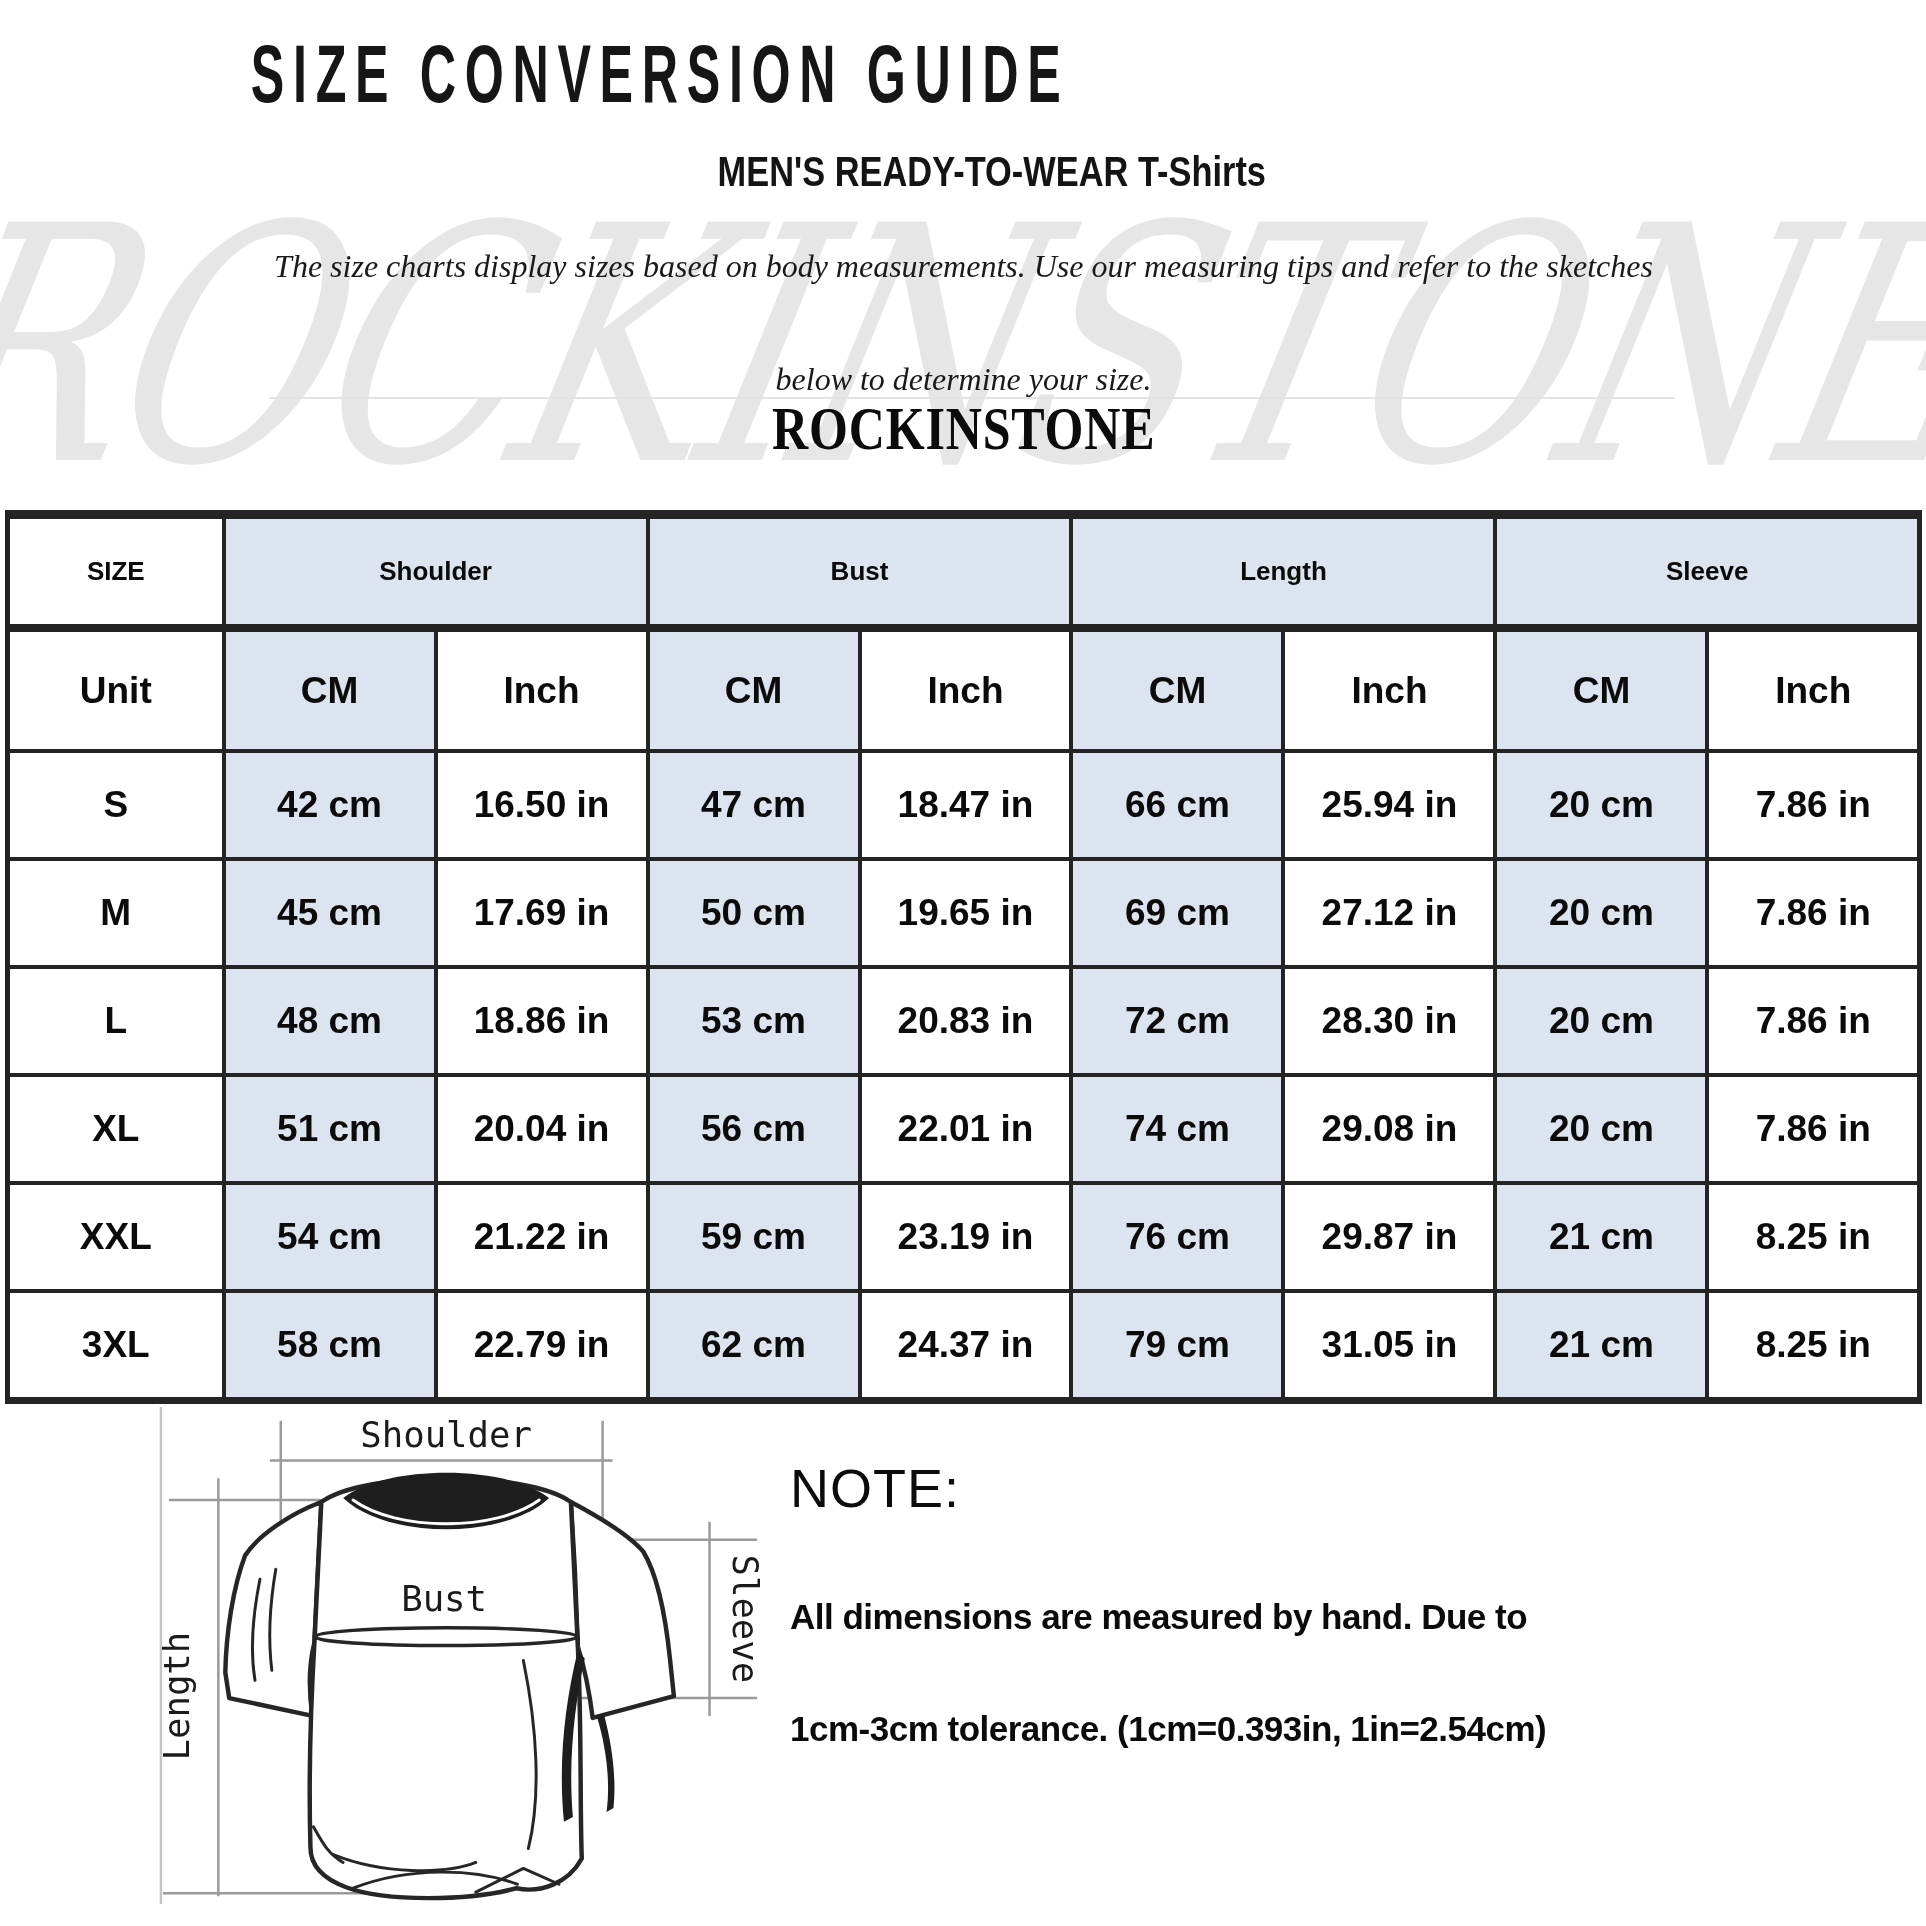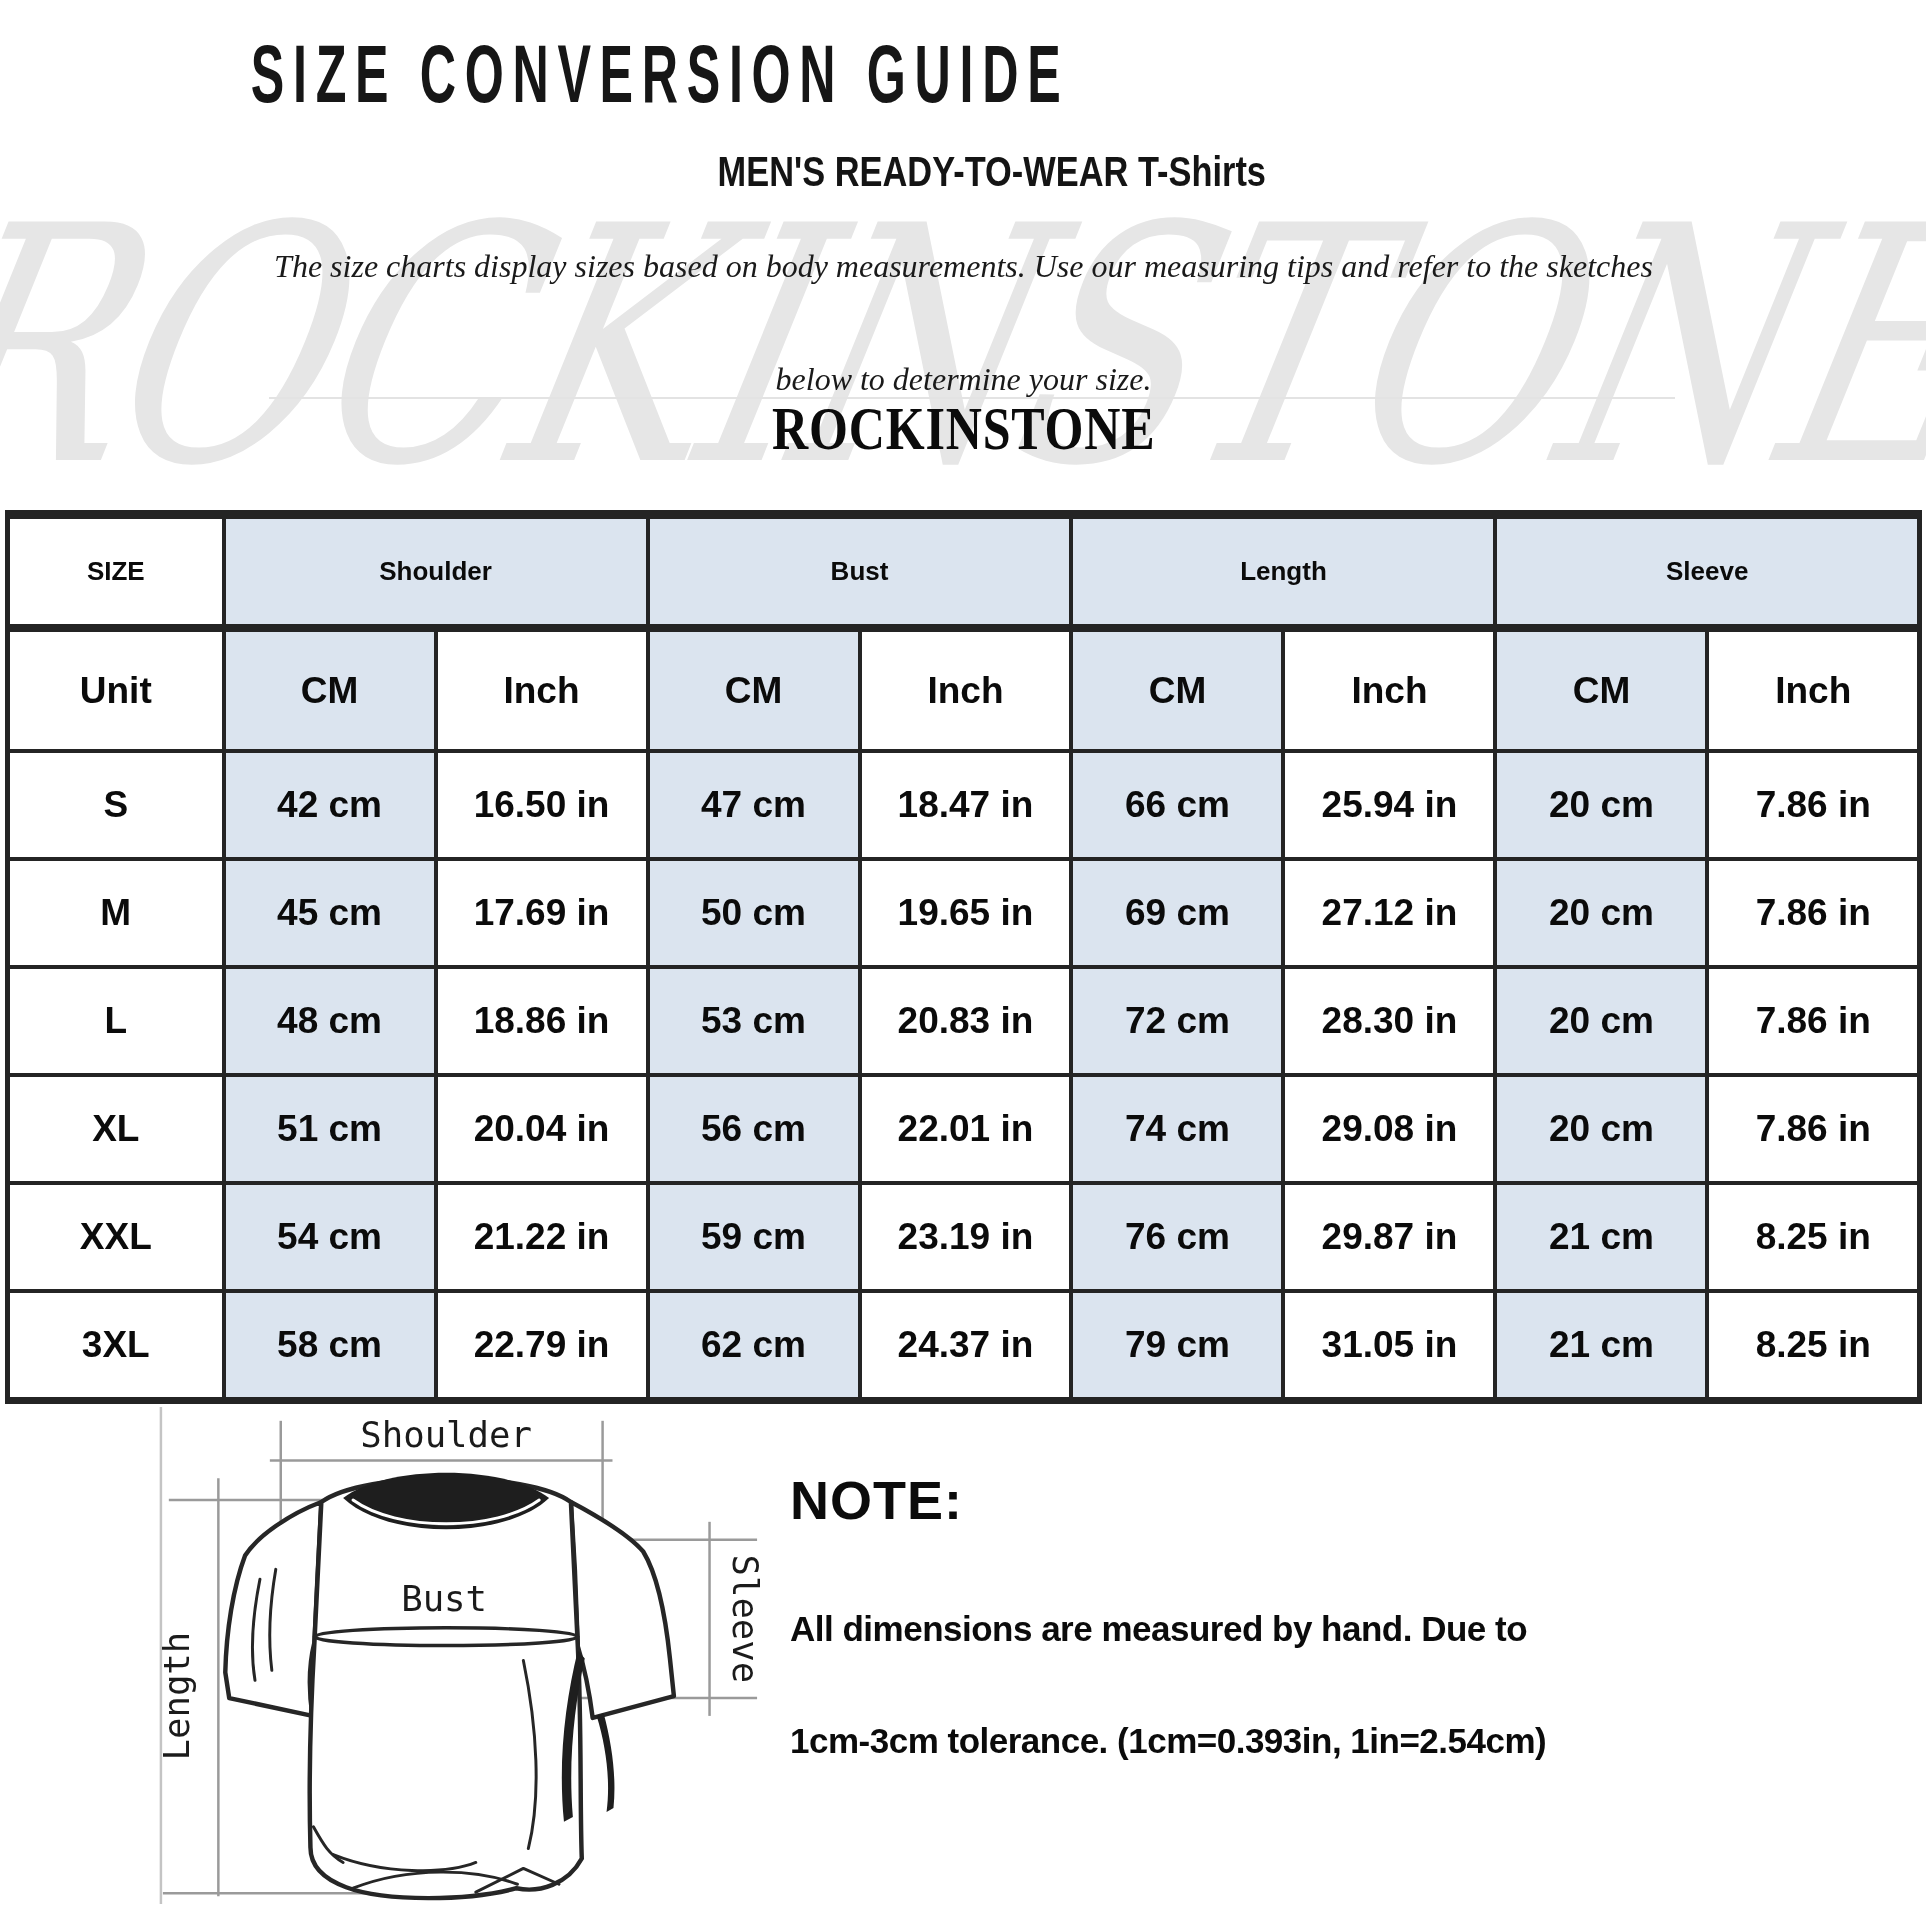--- a/index.html
+++ b/index.html
@@ -37,21 +37,21 @@
   th,td{border:4px solid #242424;text-align:center;vertical-align:middle;padding:0;
         font-weight:700;font-size:37px;color:#0b0b0b;}
   tr.group th{height:105px;font-size:26px;border-bottom-width:8px;}
   tr.unit th{height:117px;}
   tbody td{height:104px;}
   .blue{background:#dbe4ef;}
 
   
   .diagram{position:absolute;left:149px;top:1401px;z-index:2;}
   .note{position:absolute;left:790px;top:1457px;z-index:2;}
-  .note-title{font-size:54px;font-weight:700;letter-spacing:1px;color:#0b0b0b;margin-top:12px;}
+  .note-title{font-size:54px;font-weight:400;letter-spacing:1px;color:#0b0b0b;}
   .note-lines{margin-top:42px;font-size:35px;font-weight:700;line-height:112px;
               letter-spacing:-0.5px;white-space:nowrap;color:#0b0b0b;}
 </style>
 </head>
 <body>
 
 <div class="page">
 
   <div class="watermark">ROCKINSTONE</div>
   <div class="brand-rule"></div>

